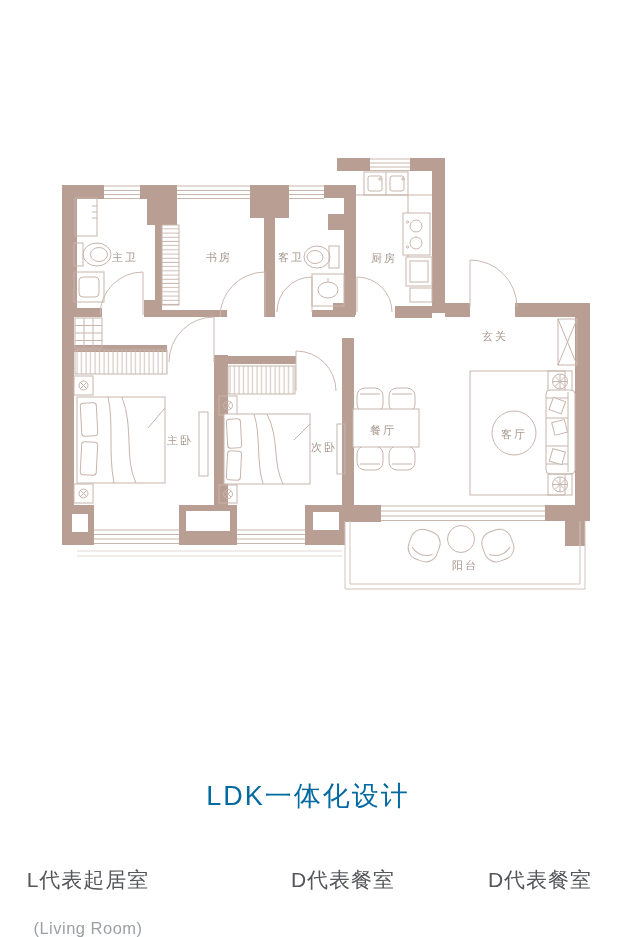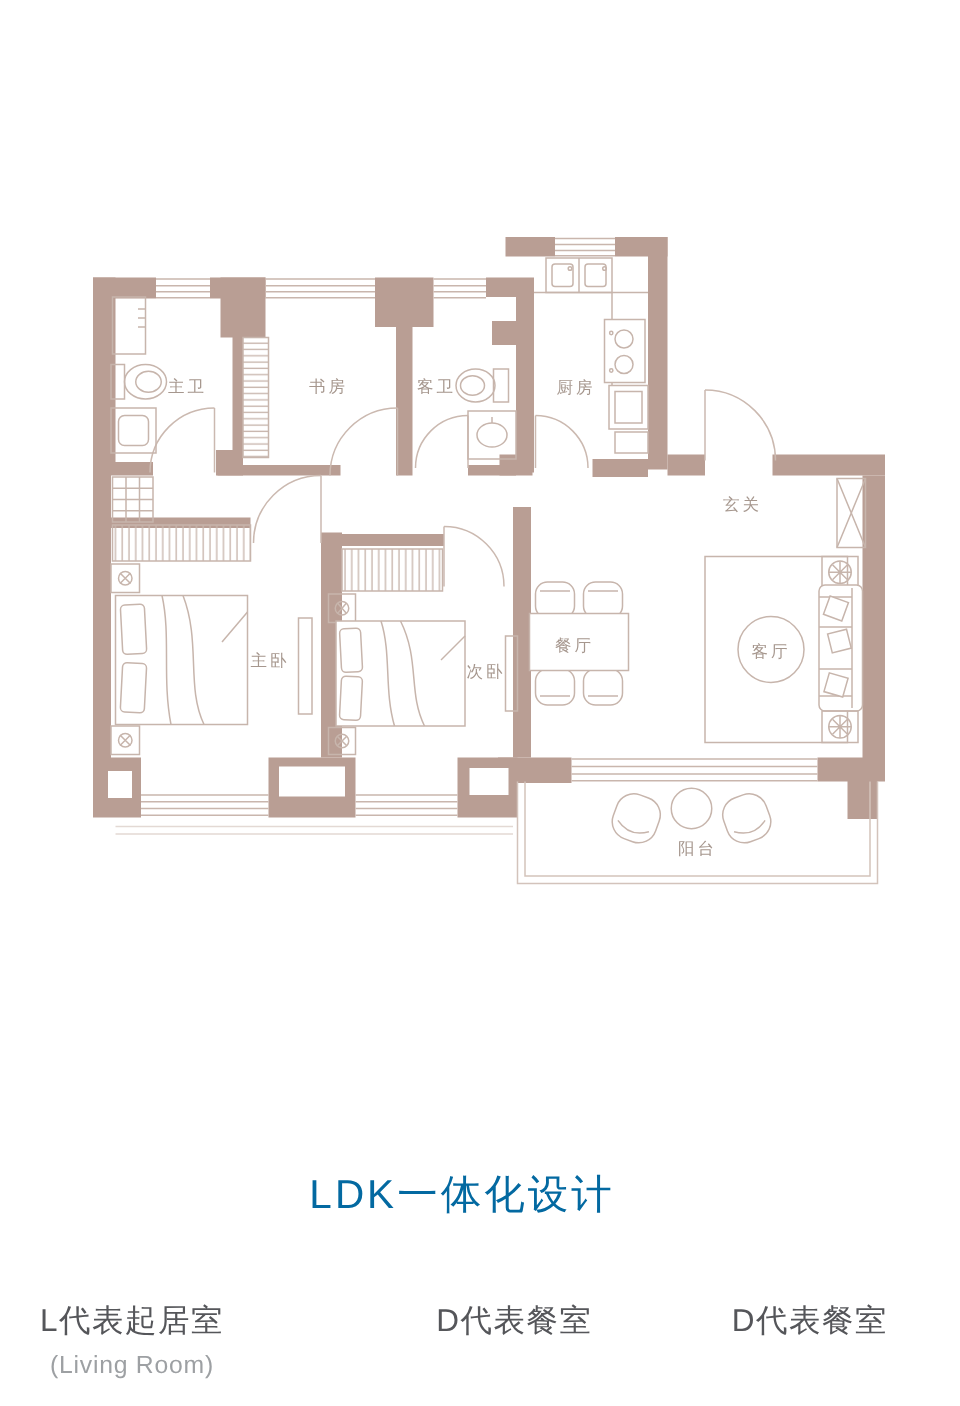--- a/index.html
+++ b/index.html
@@ -12,21 +12,21 @@
     font-family:"Liberation Sans","DejaVu Sans",sans-serif;
     font-size:11px;letter-spacing:2px;fill:#a6978e;text-anchor:middle;
   }
   .page-title{
     position:absolute;top:778px;left:0;width:616px;
     text-align:center;font-size:27px;letter-spacing:2px;
     color:#0369a1;font-weight:500;
   }
   .legend-item{position:absolute;top:853px;text-align:center;}
   .legend-cn{font-size:21px;color:#55565a;letter-spacing:1px;margin-top:13px;}
-  .legend-en{font-size:16.5px;color:#9da0a3;margin-top:7px;letter-spacing:0.5px;}
+  .legend-en{font-size:16.5px;color:#9da0a3;margin-top:25px;letter-spacing:0.5px;}
   .li-0{left:6px;width:164px;}
   .li-1{left:256px;width:174px;}
   .li-2{left:458px;width:164px;}
 </style>
 </head>
 <body>
 
 <div class="plan-wrap">
 <svg width="640" height="660" viewBox="0 0 640 660">
   <defs>

